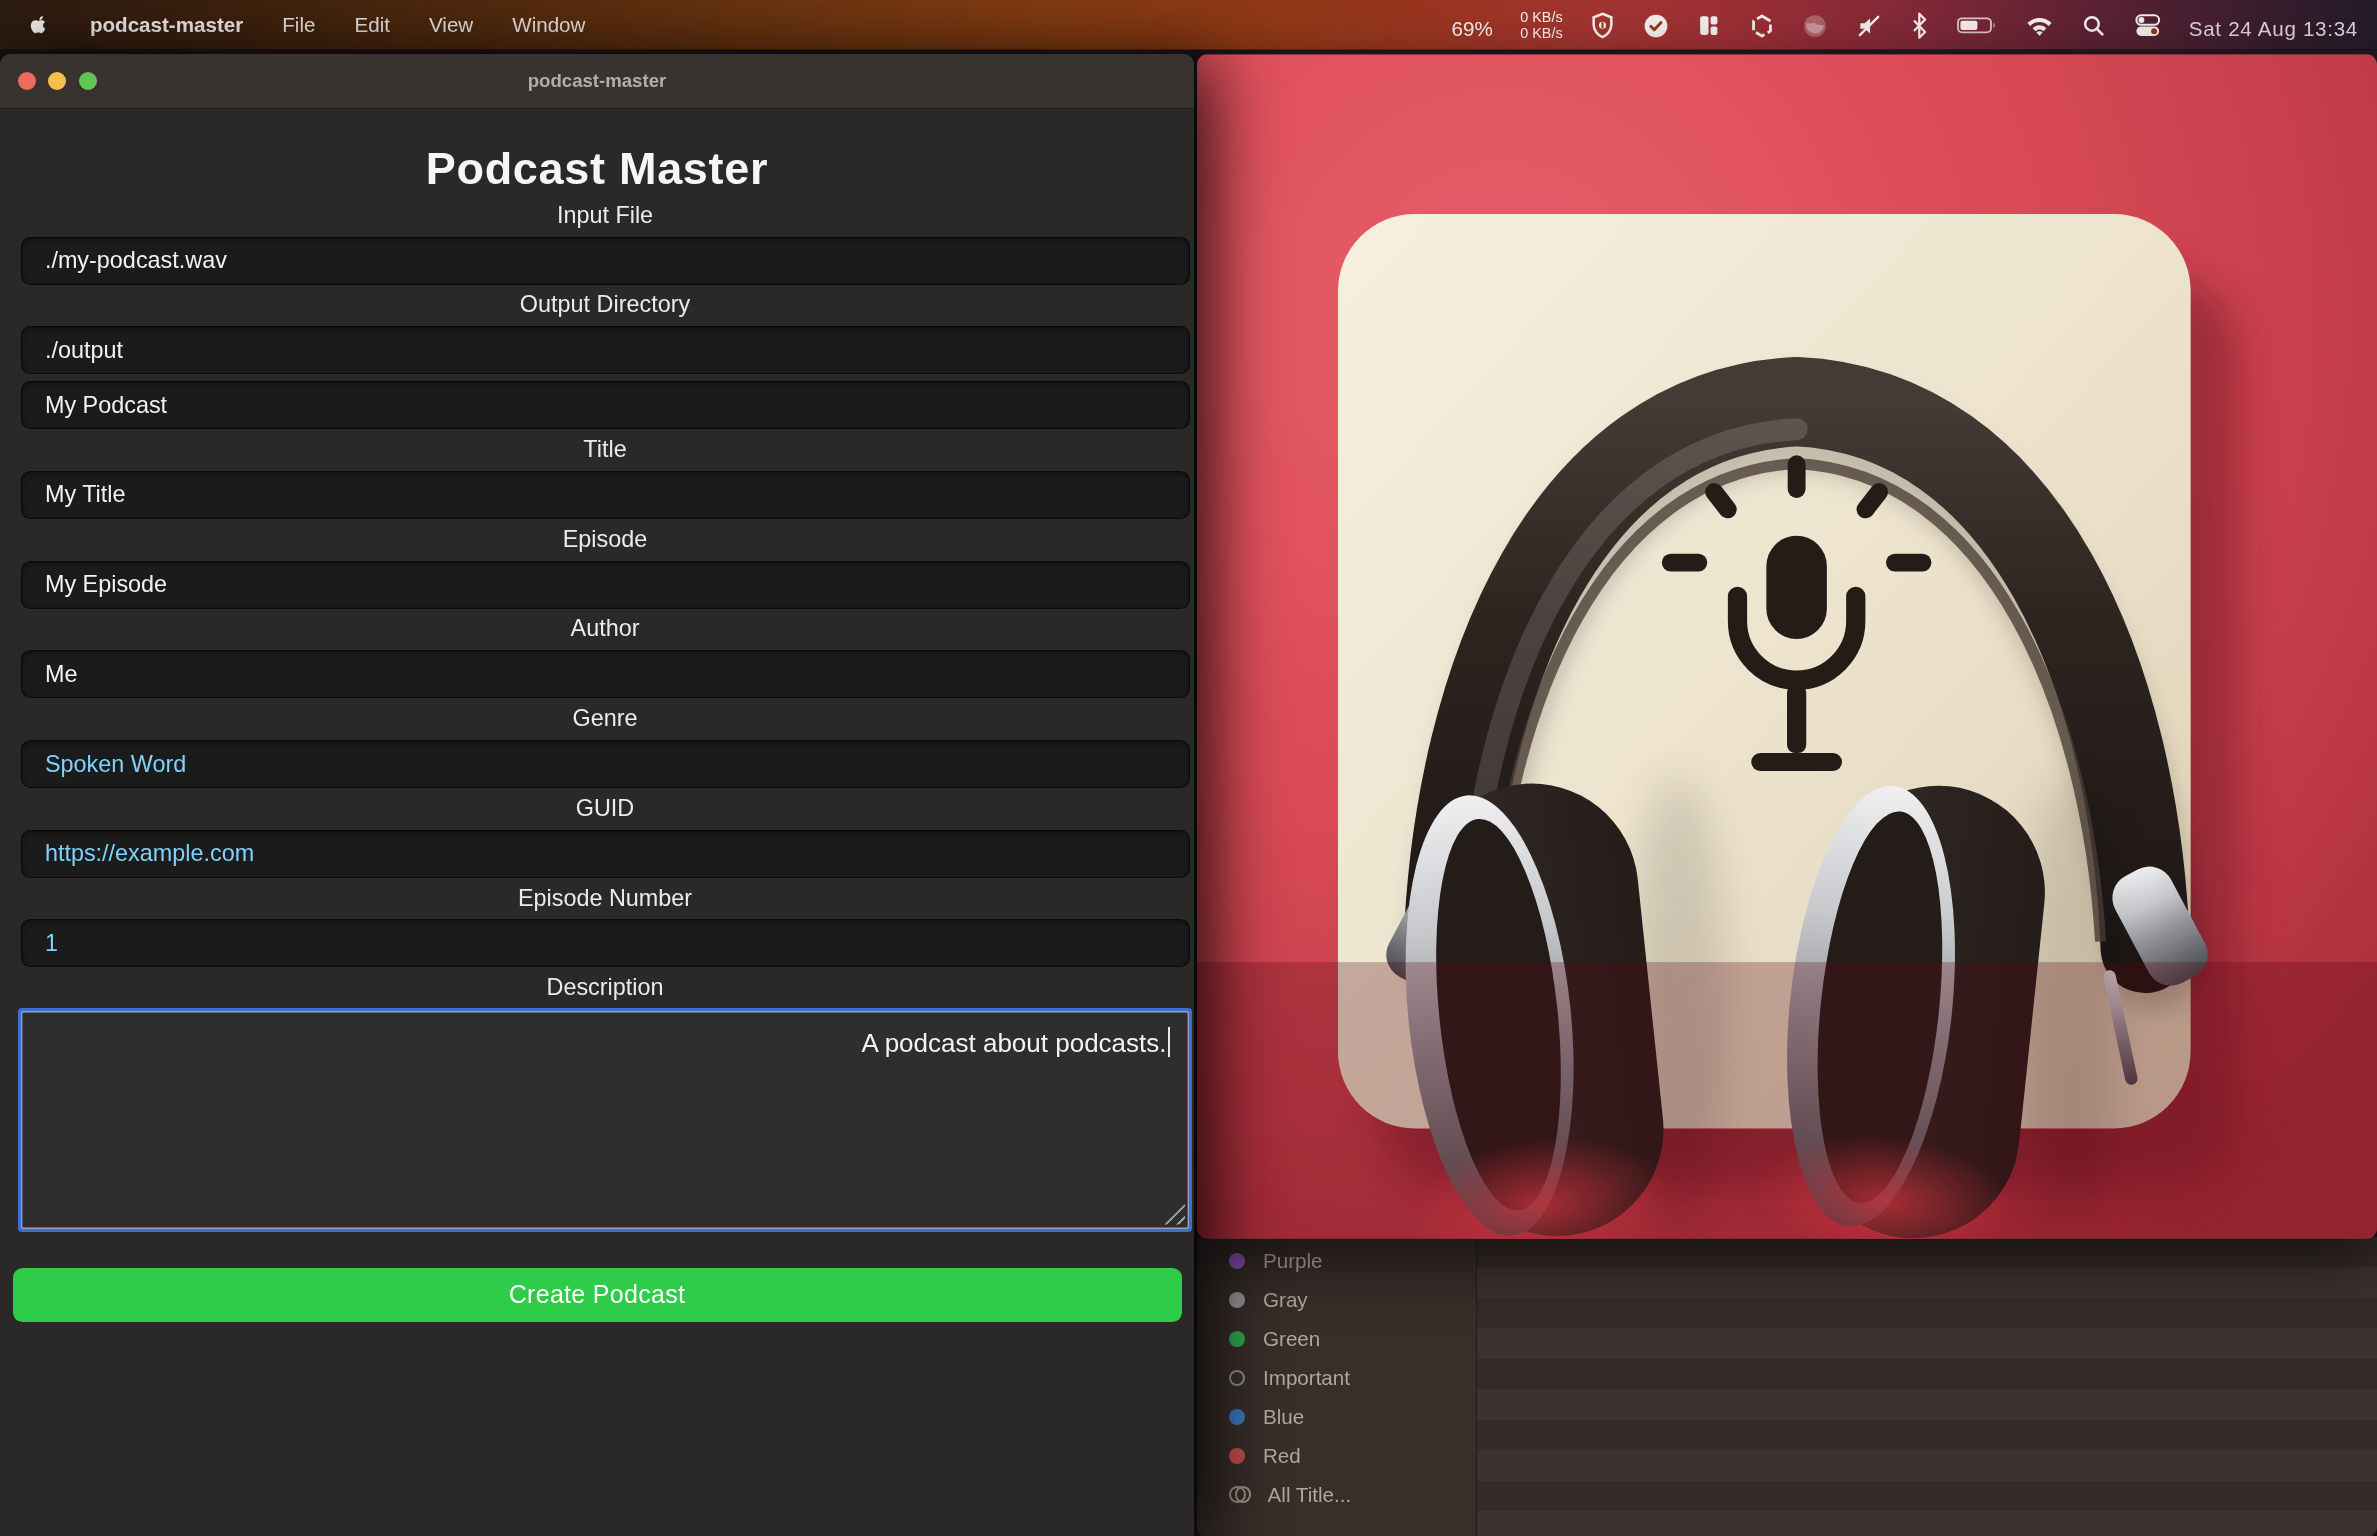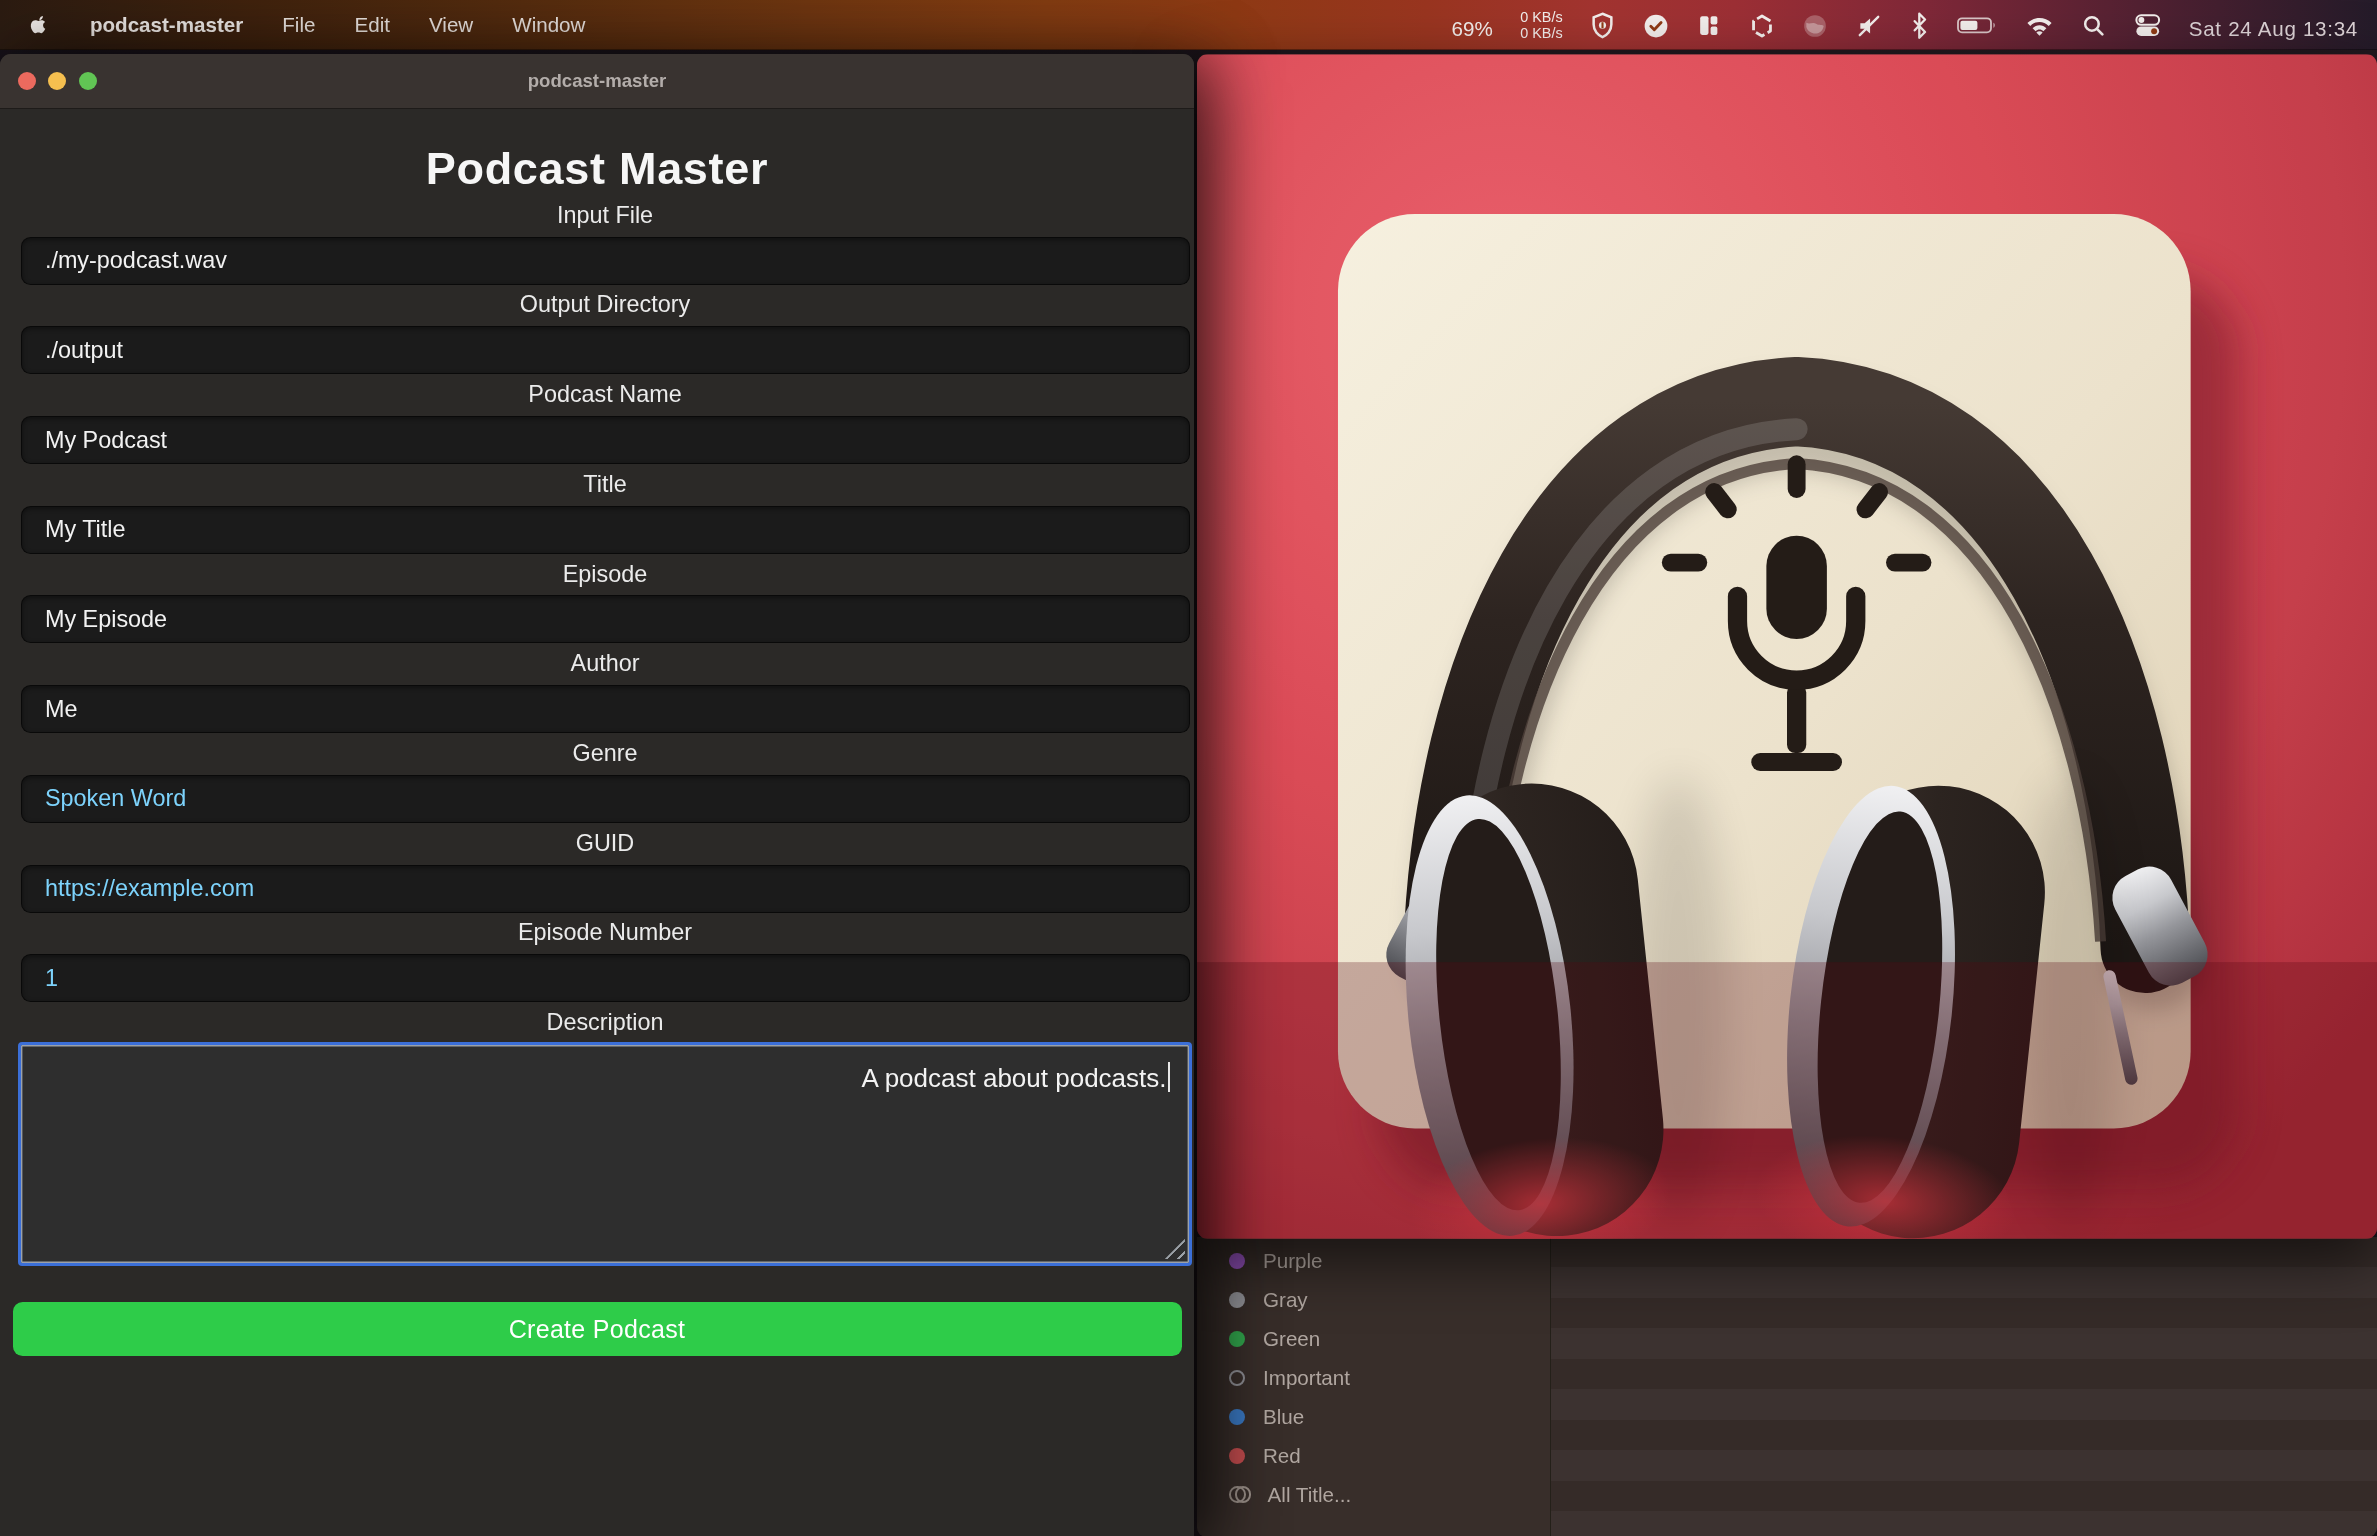--- a/index.html
+++ b/index.html
@@ -59,21 +59,21 @@
     clip-path:polygon(100% 0,100% 100%,0 100%);
     background:repeating-linear-gradient(135deg,transparent 0 6.2px,#9aa0a6 6.2px 8.3px);}
   .create-btn{display:block;width:1169px;margin:36px auto 0 auto;height:54px;
     background:#2ecc49;border:none;border-radius:9.6px;color:#ffffff;
     font-size:25px;font-weight:500;letter-spacing:0.3px;cursor:pointer;}
 
   
   .finder{position:absolute;left:1197px;top:1237px;width:1180px;height:300px;
     display:flex;z-index:1;border-radius:0 0 9.6px 9.6px;overflow:hidden;
     box-shadow:0 13.8px 41px rgba(0,0,0,.5);}
-  .finder-sidebar{width:354px;background:#382e2a;border-right:1.4px solid #242019;
+  .finder-sidebar{width:280px;background:#382e2a;border-right:1.4px solid #242019;
     padding-top:4.1px;}
   .tag-row{display:flex;align-items:center;gap:18px;height:39px;padding-left:32px;}
   .tag-dot{width:16px;height:16px;border-radius:50%;flex:0 0 auto;}
   .tag-dot.ring{background:transparent;border:2.1px solid #8e8e93;}
   .tag-label{font-size:20.6px;color:#b0a6a0;}
   .all-tags-icon{position:relative;width:20.6px;height:16.5px;flex:0 0 auto;}
   .all-tags-icon i{position:absolute;top:0;width:16.5px;height:16.5px;border:2.1px solid #9b9089;
     border-radius:50%;background:transparent;}
   .all-tags-icon i:first-child{left:0;}
   .all-tags-icon i:last-child{left:5.5px;}
@@ -343,21 +343,20 @@
       <div id="form-fields">
           <div class="form-group">
             <div class="field-label">Input File</div>
             <input class="field-input" readonly="" value="./my-podcast.wav" style="">
           </div>
           <div class="form-group">
             <div class="field-label">Output Directory</div>
             <input class="field-input" readonly="" value="./output" style="">
           </div>
           <div class="form-group">
-            <div class="field-label">Podcast Name</div>
             <input class="field-input" readonly="" value="My Podcast" style="">
           </div>
           <div class="form-group">
             <div class="field-label">Title</div>
             <input class="field-input" readonly="" value="My Title" style="">
           </div>
           <div class="form-group">
             <div class="field-label">Episode</div>
             <input class="field-input" readonly="" value="My Episode" style="">
           </div>

